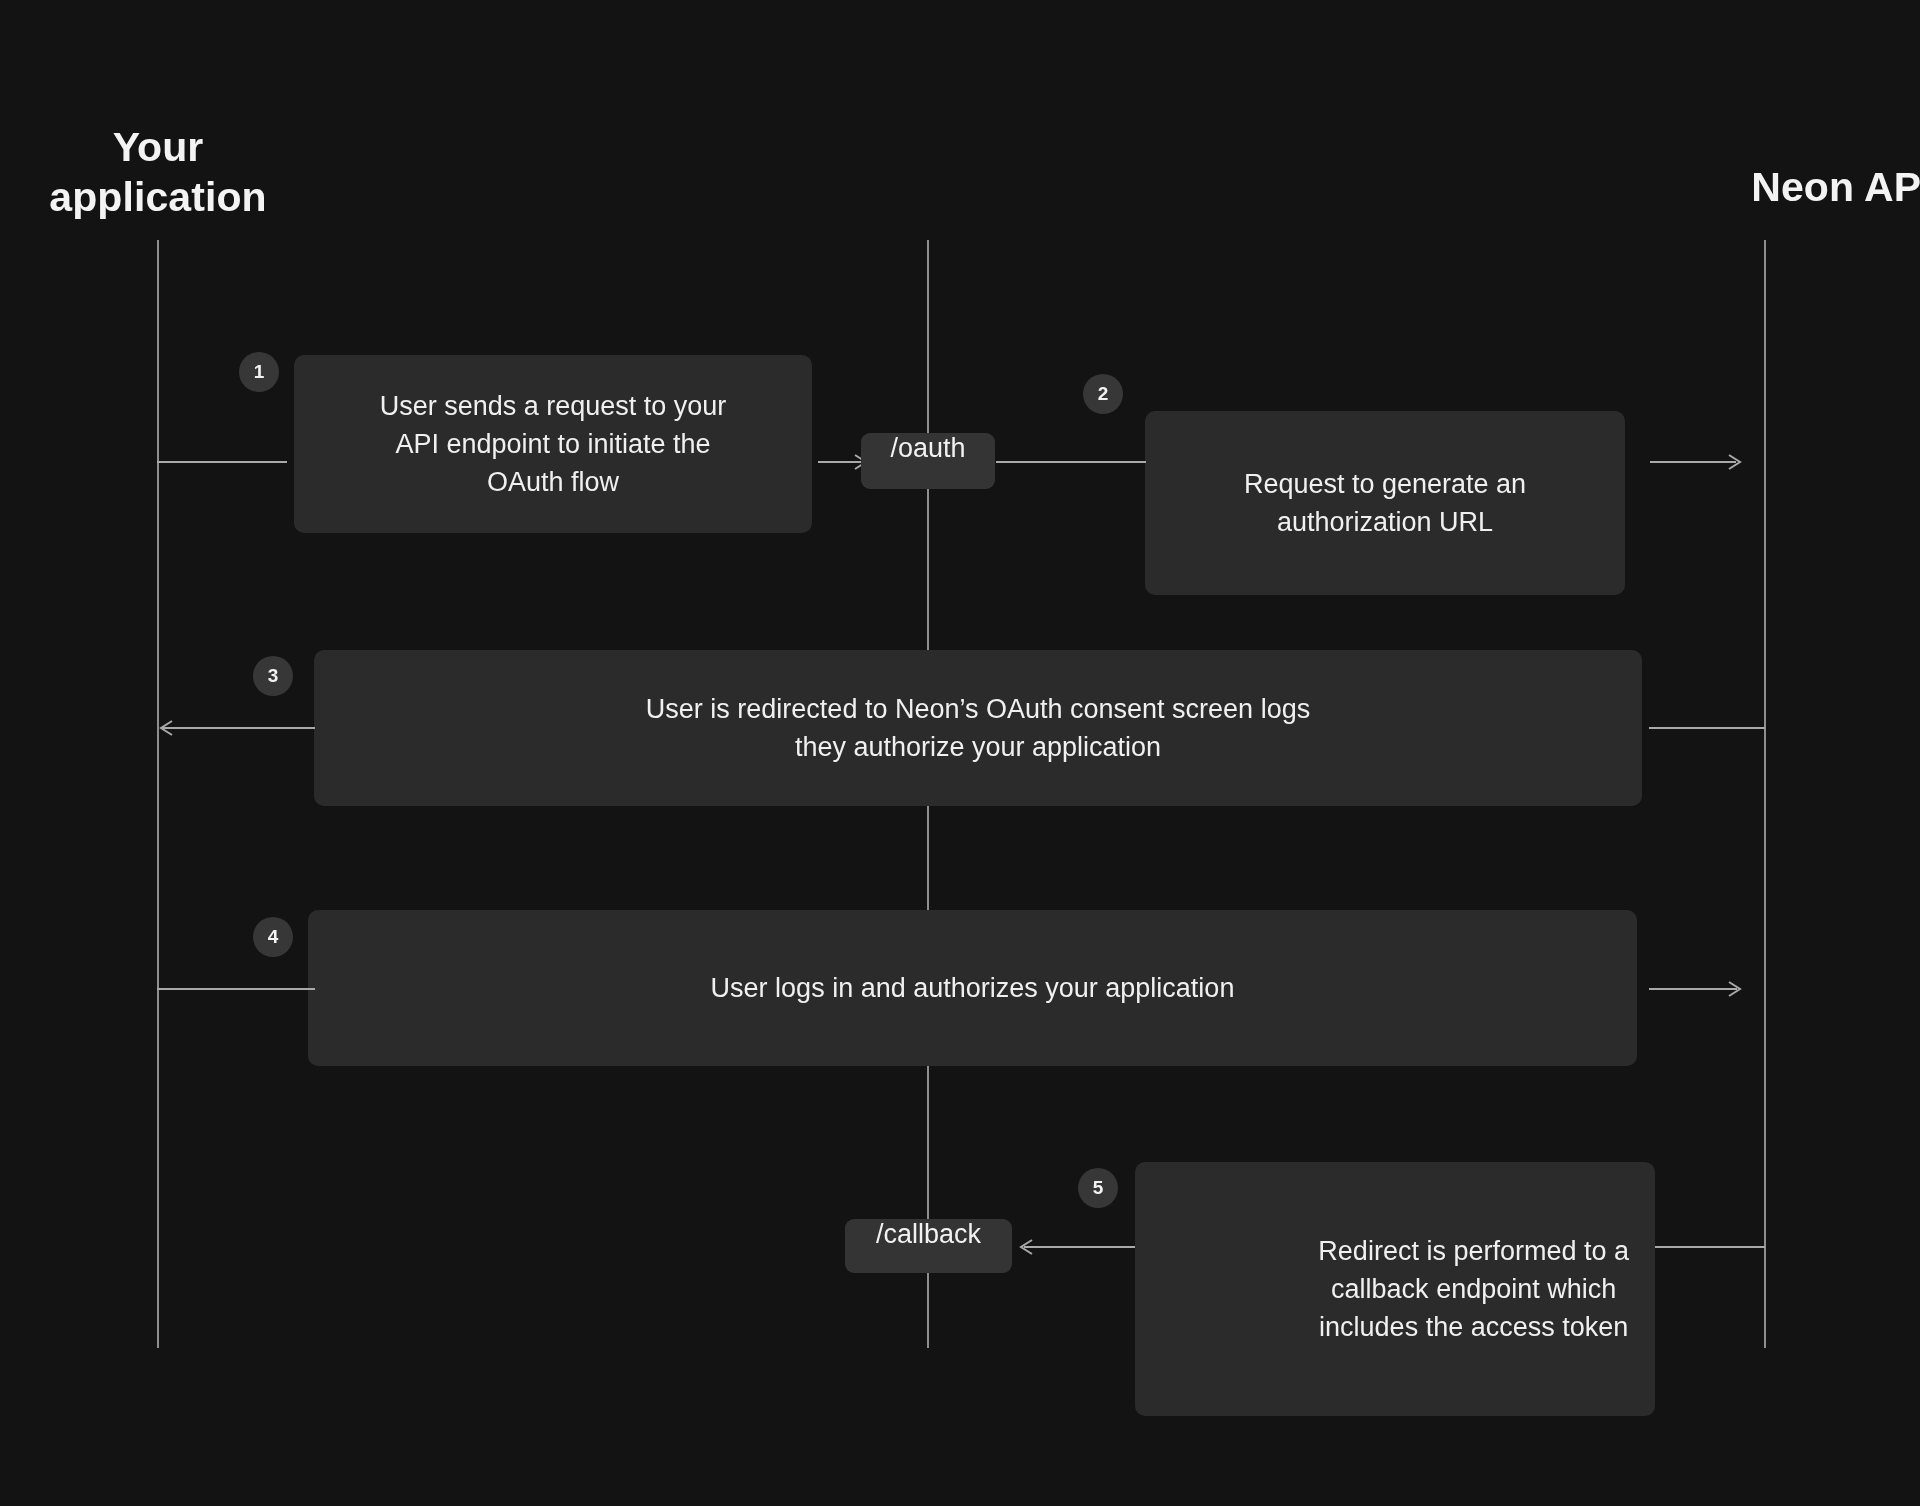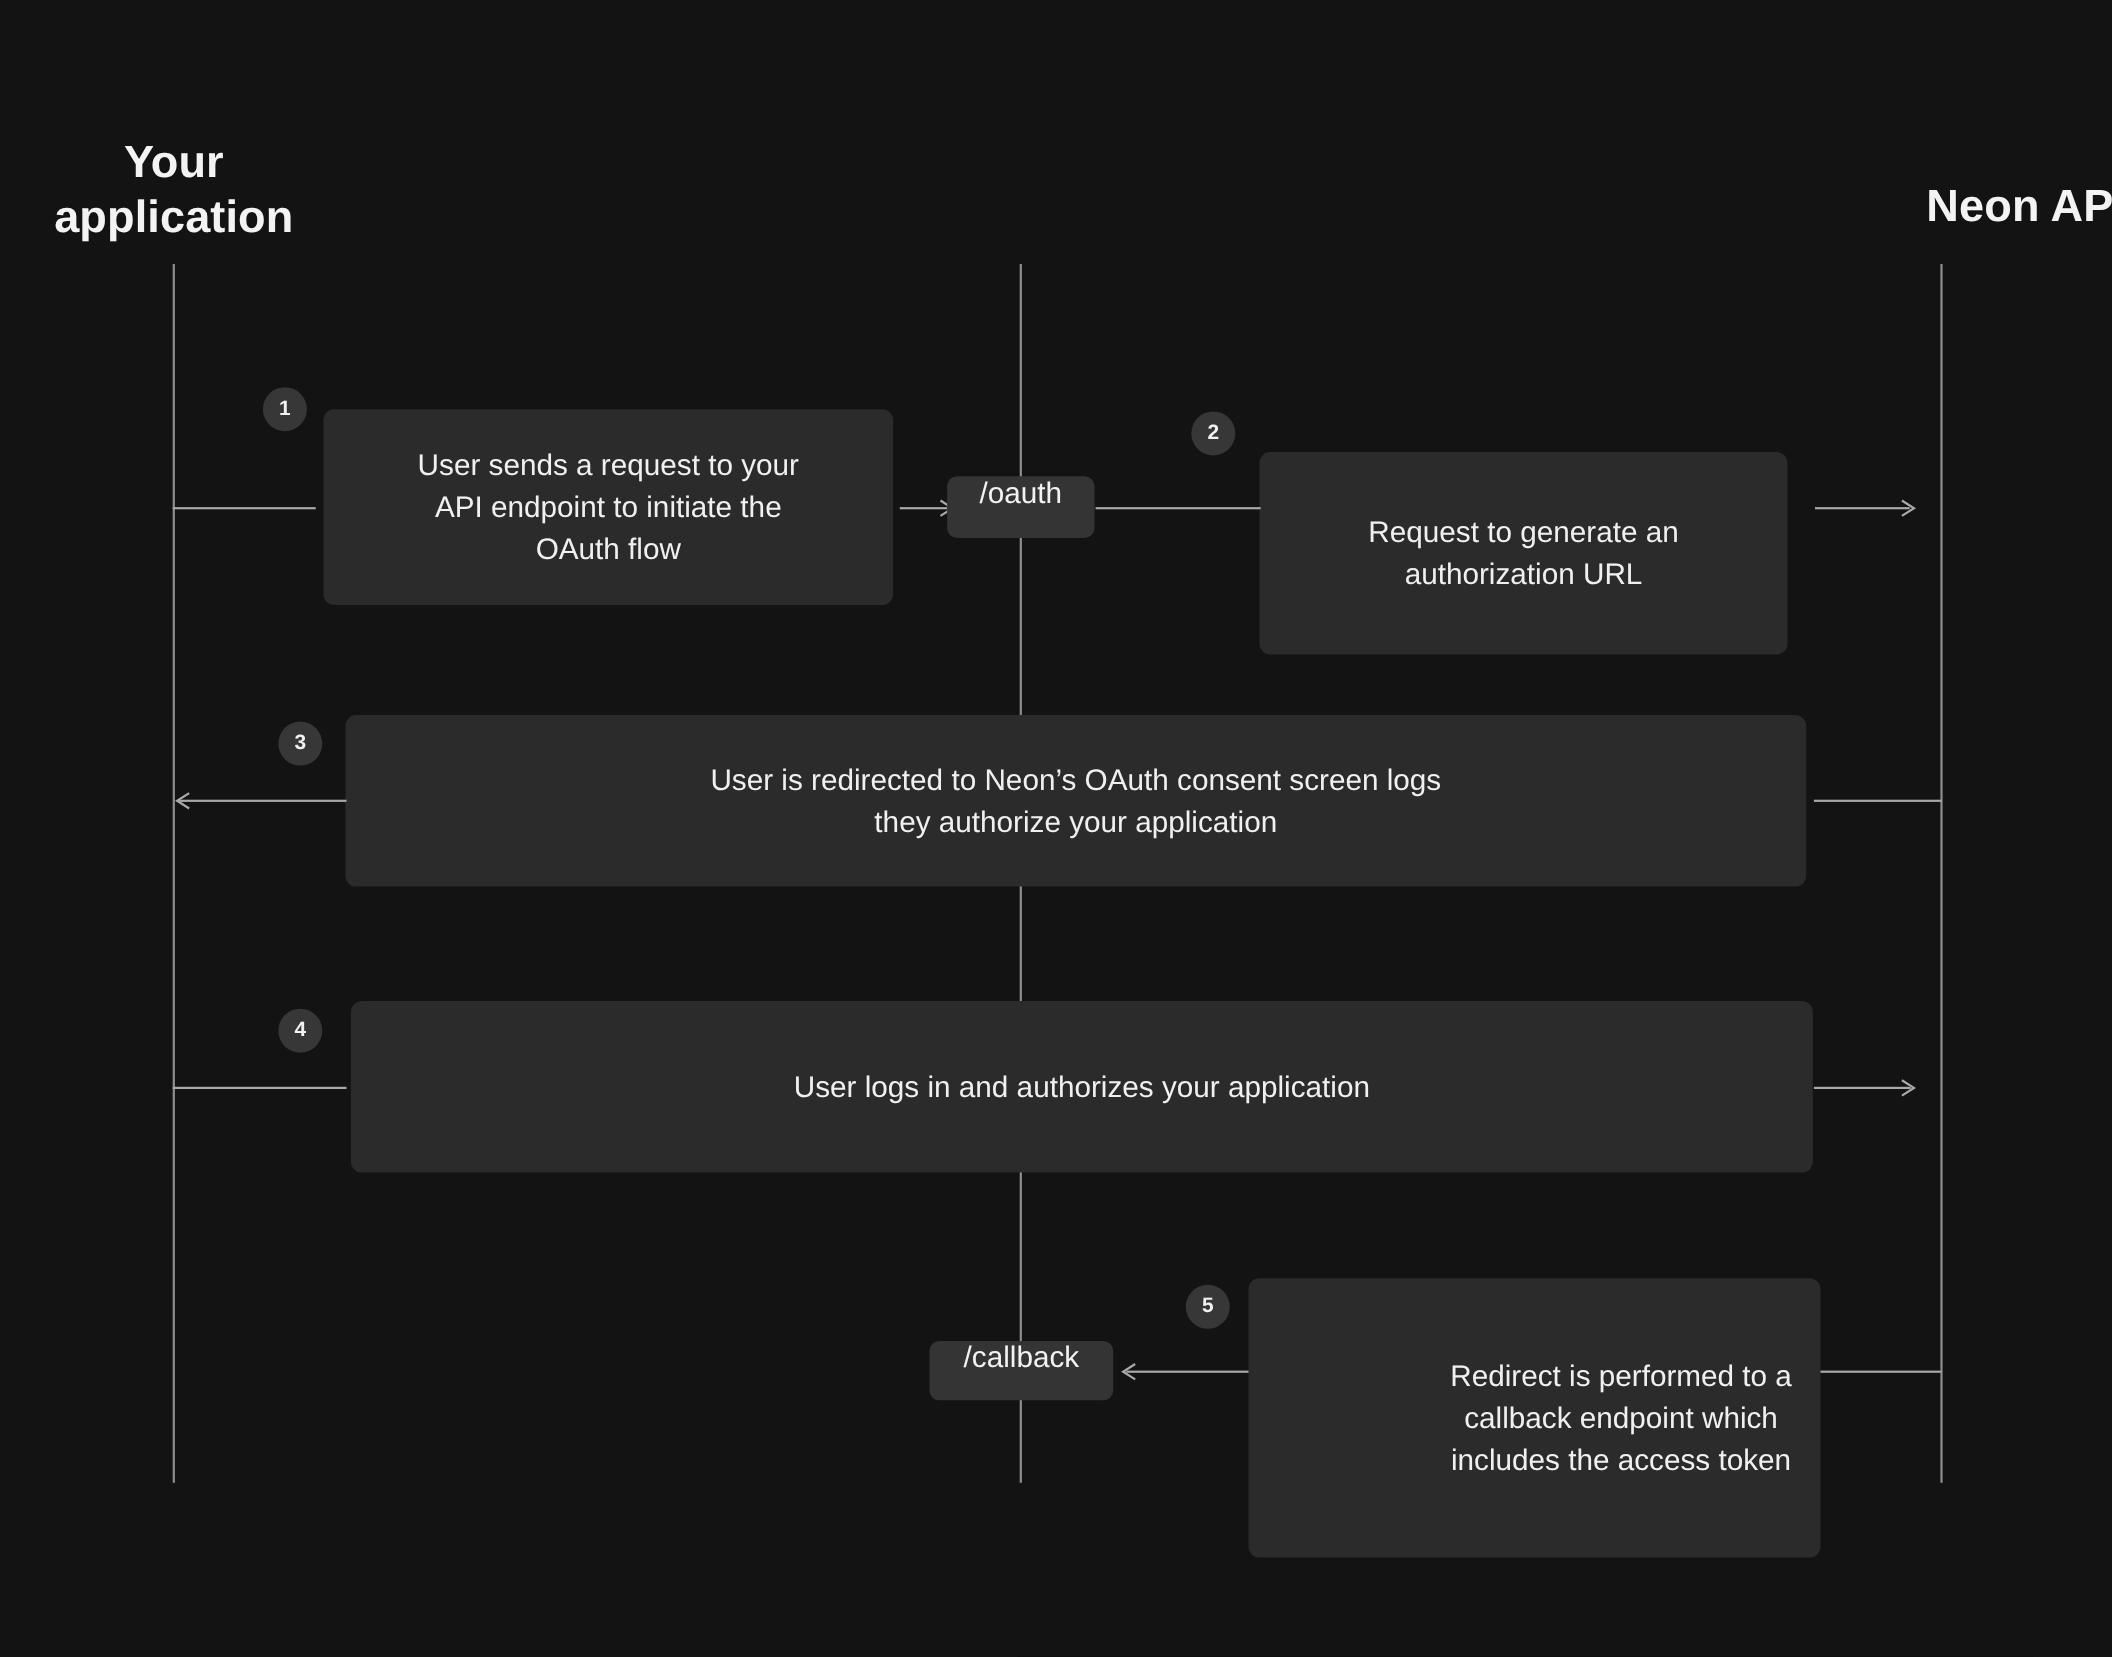--- a/index.html
+++ b/index.html
@@ -97,21 +97,21 @@
 
   <div class="lifeline ll-left"></div>
   <div class="lifeline ll-mid"></div>
   <div class="lifeline ll-right"></div>
 
   <div class="col-header hdr-app">Your
 application</div>
   <div class="col-header hdr-neon">Neon API</div>
 
   <div class="conn" style="left:157px;top:461px;width:130px;"></div>
-  <div class="msgbox" style="left:294px;top:355px;width:518px;height:178px;margin-top:17px;">
+  <div class="msgbox" style="left:294px;top:355px;width:518px;height:178px;">
     <span class="txt">User sends a request to your
 API endpoint to initiate the
 OAuth flow</span>
   </div>
   <div class="badge" style="left:239px;top:352px;">1</div>
   <div class="conn" style="left:818px;top:461px;width:44px;"></div>
   <div class="arrowhead" style="left:852px;top:452px;">
     <svg width="20" height="20" viewBox="0 0 20 20">
         <path d="M3 3 L14 10 L3 17" fill="none" stroke="#a9a9a9" stroke-width="2"></path>
       </svg>
@@ -140,21 +140,21 @@
   </div>
   <div class="conn" style="left:163px;top:727px;width:152px;"></div>
   <div class="msgbox" style="left:314px;top:650px;width:1328px;height:156px;">
     <span class="txt">User is redirected to Neon’s OAuth consent screen logs
 they authorize your application</span>
   </div>
   <div class="badge" style="left:253px;top:656px;">3</div>
   <div class="conn" style="left:1649px;top:727px;width:116px;"></div>
 
   <div class="conn" style="left:157px;top:988px;width:158px;"></div>
-  <div class="msgbox" style="left:319px;top:910px;width:1329px;height:156px;">
+  <div class="msgbox" style="left:308px;top:910px;width:1329px;height:156px;">
     <span class="txt">User logs in and authorizes your application</span>
   </div>
   <div class="badge" style="left:253px;top:917px;">4</div>
   <div class="conn" style="left:1649px;top:988px;width:88px;"></div>
   <div class="arrowhead" style="left:1726px;top:979px;">
     <svg width="20" height="20" viewBox="0 0 20 20">
         <path d="M3 3 L14 10 L3 17" fill="none" stroke="#a9a9a9" stroke-width="2"></path>
       </svg>
   </div>
 

